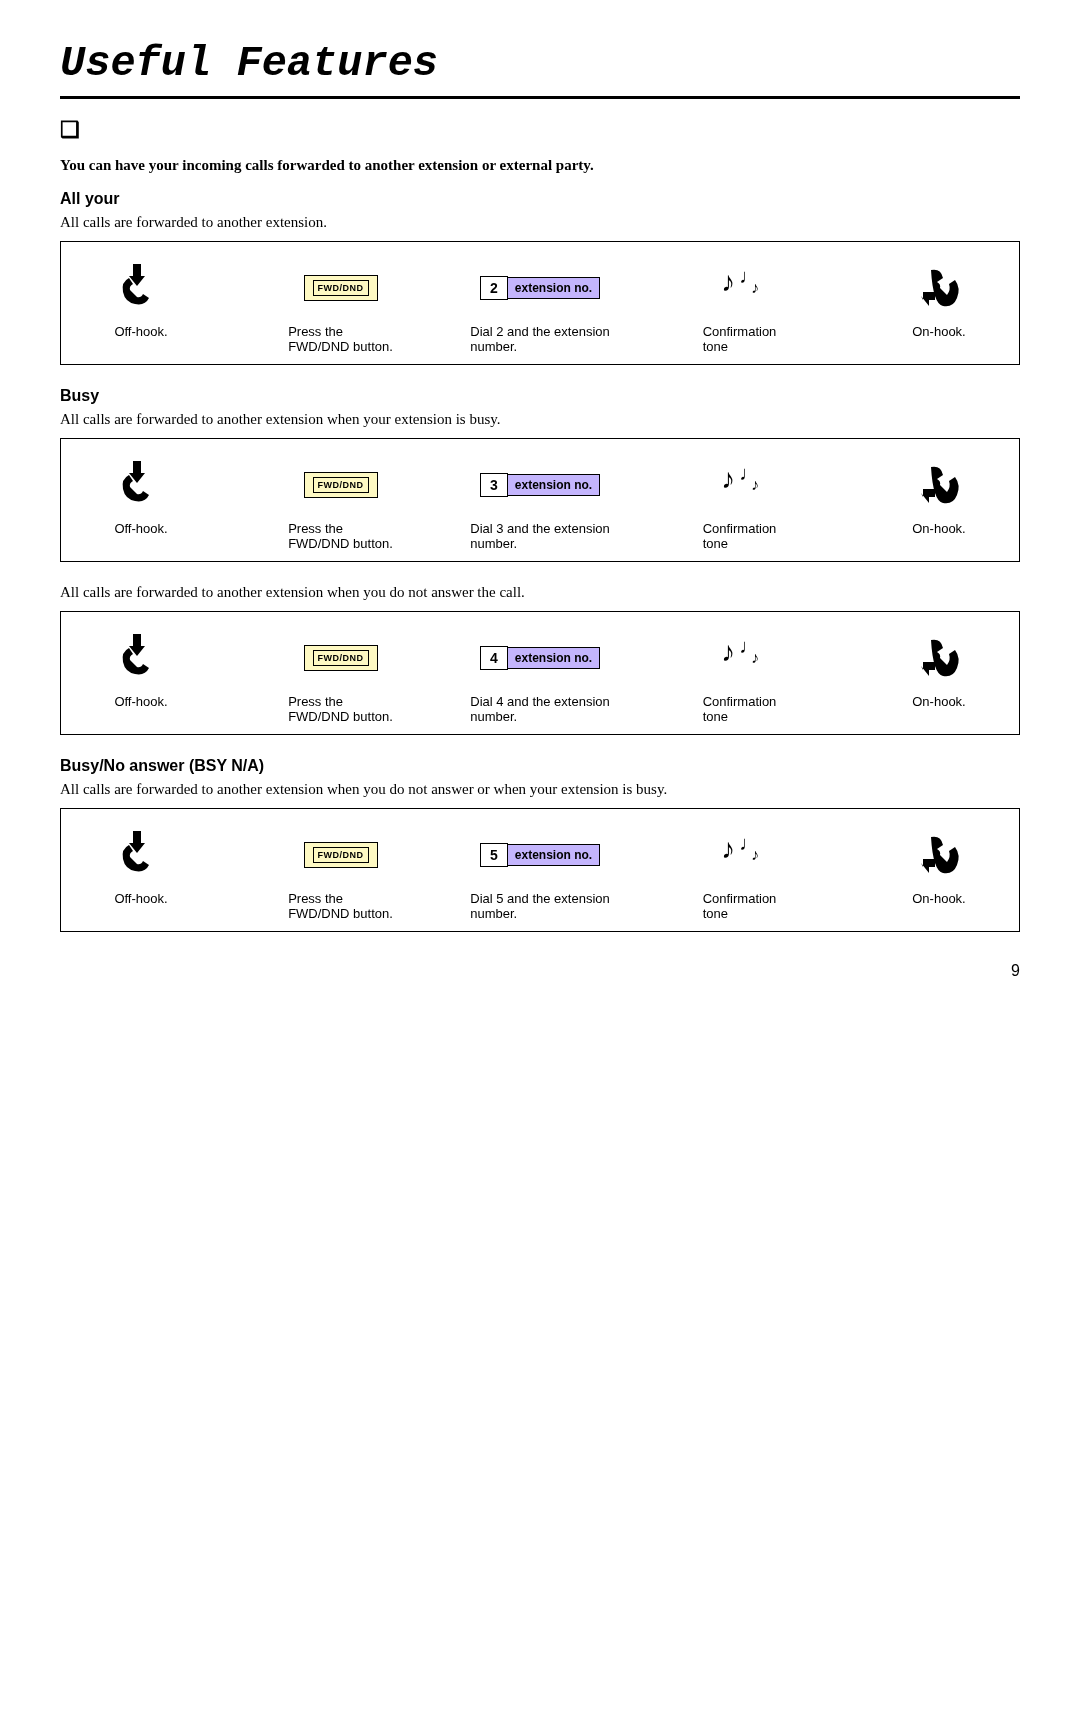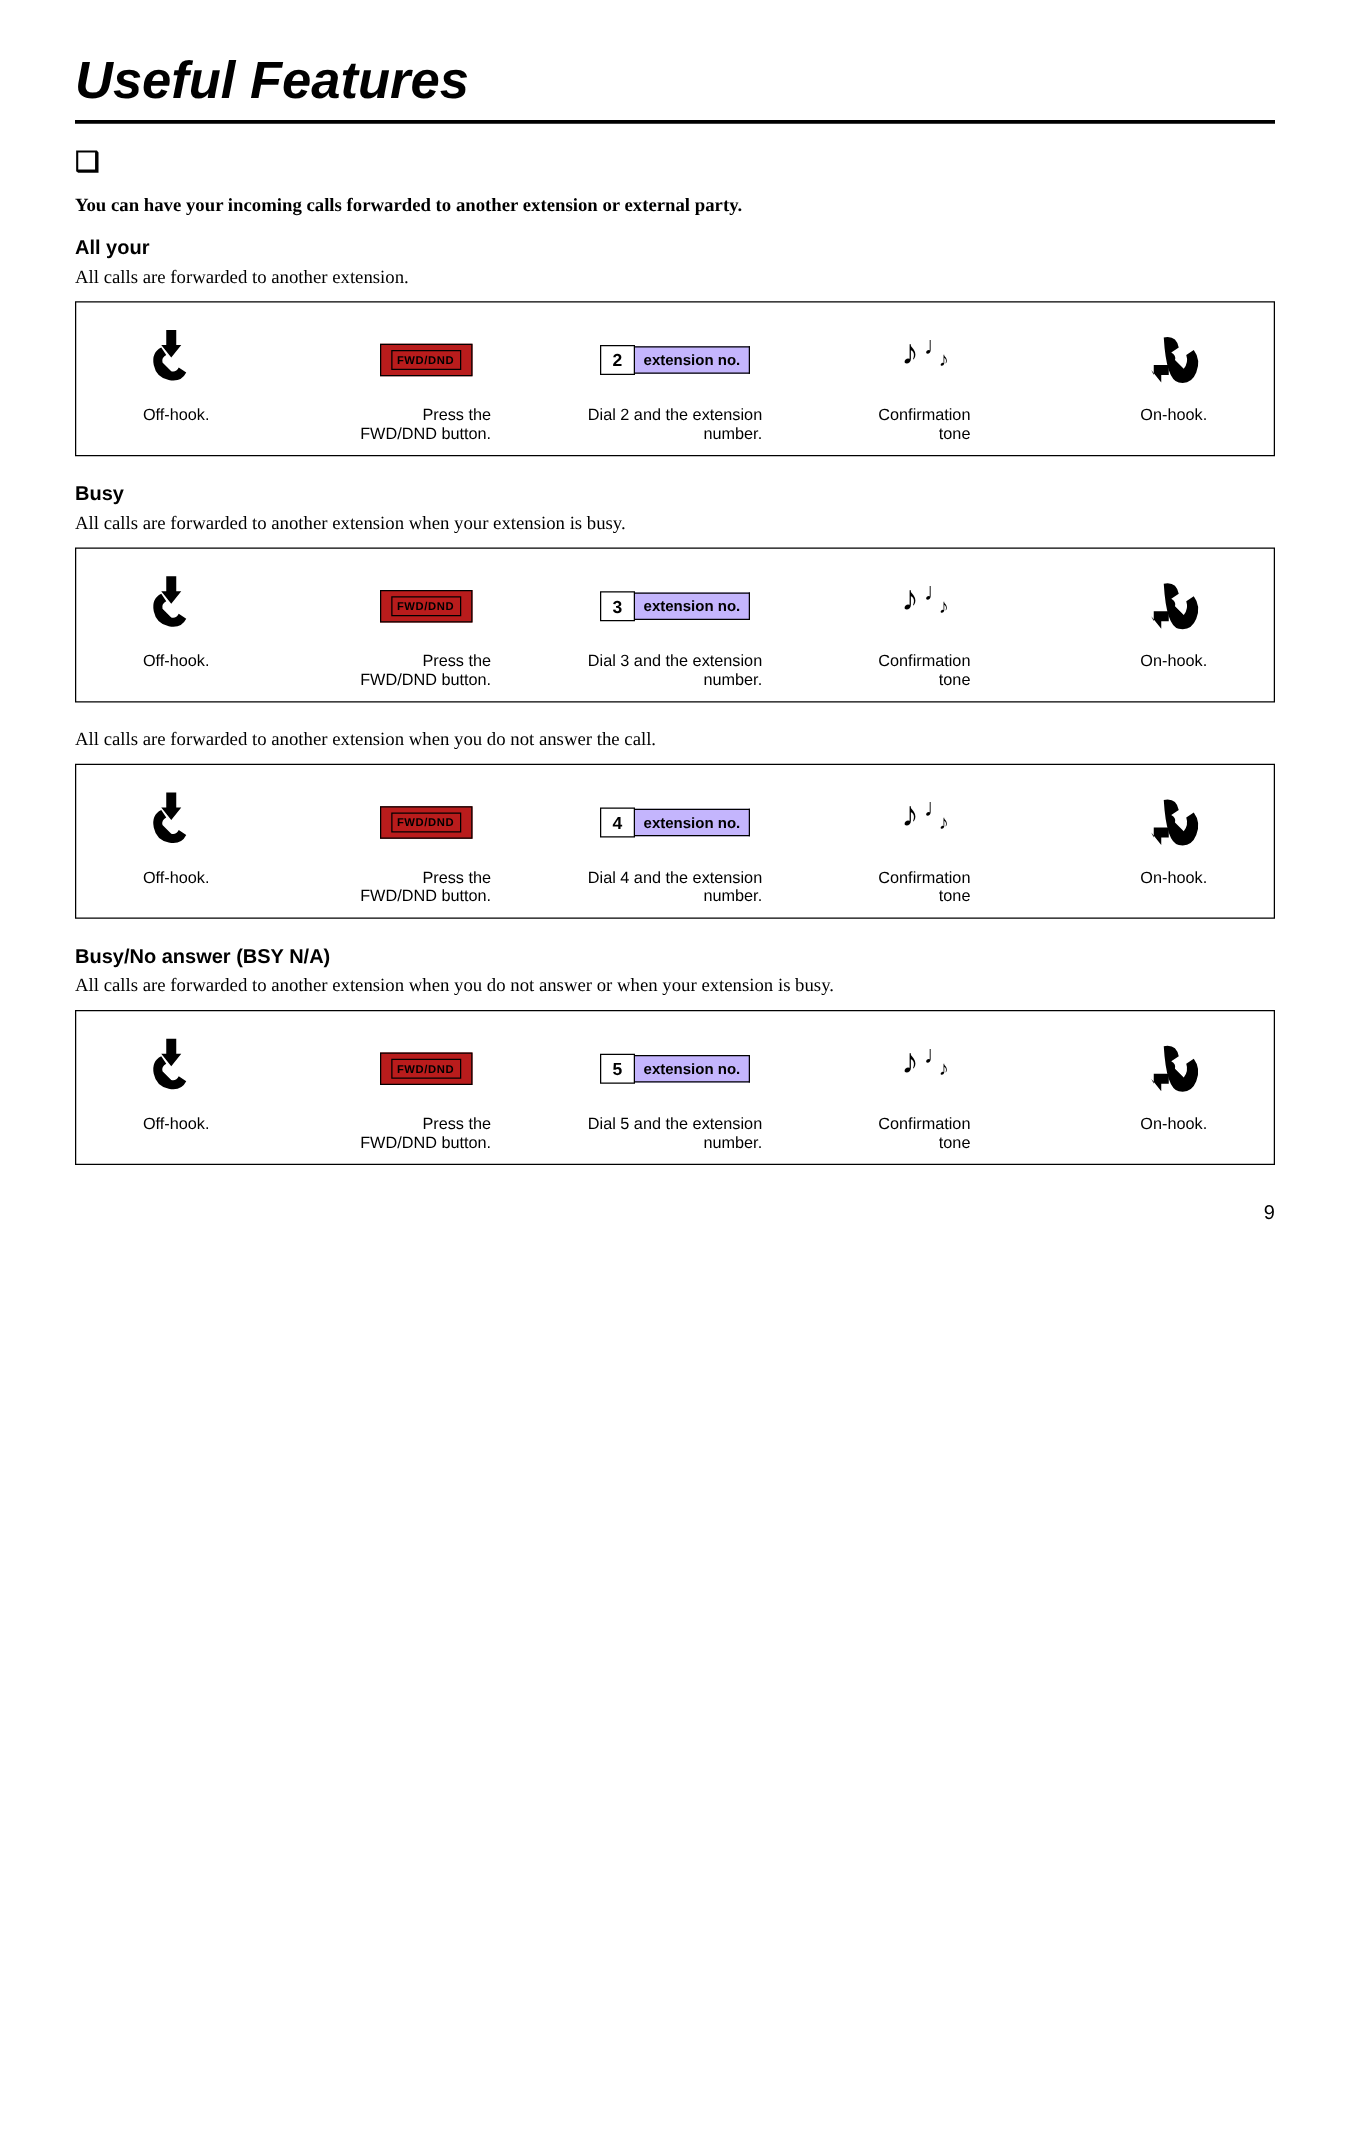--- a/index.html
+++ b/index.html
@@ -9,21 +9,21 @@
       font-size: 15px;
       color: #000;
       width: 1080px;
       min-height: 1710px;
       padding: 40px 60px 60px 60px;
     }
     .page-title {
       font-size: 42px;
       font-style: italic;
       font-weight: bold;
-      font-family: Liberation Sans, sans-serif;
+      font-family: Liberation Mono, monospace;
       margin-bottom: 8px;
     }
     .title-rule {
       border: none;
       border-top: 3px solid #000;
       margin-bottom: 18px;
     }
     .section-heading {
       font-size: 22px;
       font-weight: bold;
@@ -68,32 +68,32 @@
     }
     .diagram-step .icon-area {
       height: 60px;
       display: flex;
       align-items: center;
       justify-content: center;
       margin-bottom: 6px;
     }
     .diagram-step .label {
       font-size: 13px;
-      text-align: right;
+      text-align: left;
       font-family: Arial, sans-serif;
     }
     
     .phone-offhook svg, .phone-onhook svg {
       width: 52px;
       height: 52px;
     }
     
     .fwddnd-btn {
       border: 1.5px solid #000;
-      background: #b91c1c;
+      background: #fef9c3;
       padding: 4px 8px;
       font-size: 10px;
       font-family: Arial, sans-serif;
       text-align: center;
       display: inline-block;
       min-width: 54px;
     }
     .fwddnd-inner {
       border: 1px solid #000;
       padding: 2px 4px;

